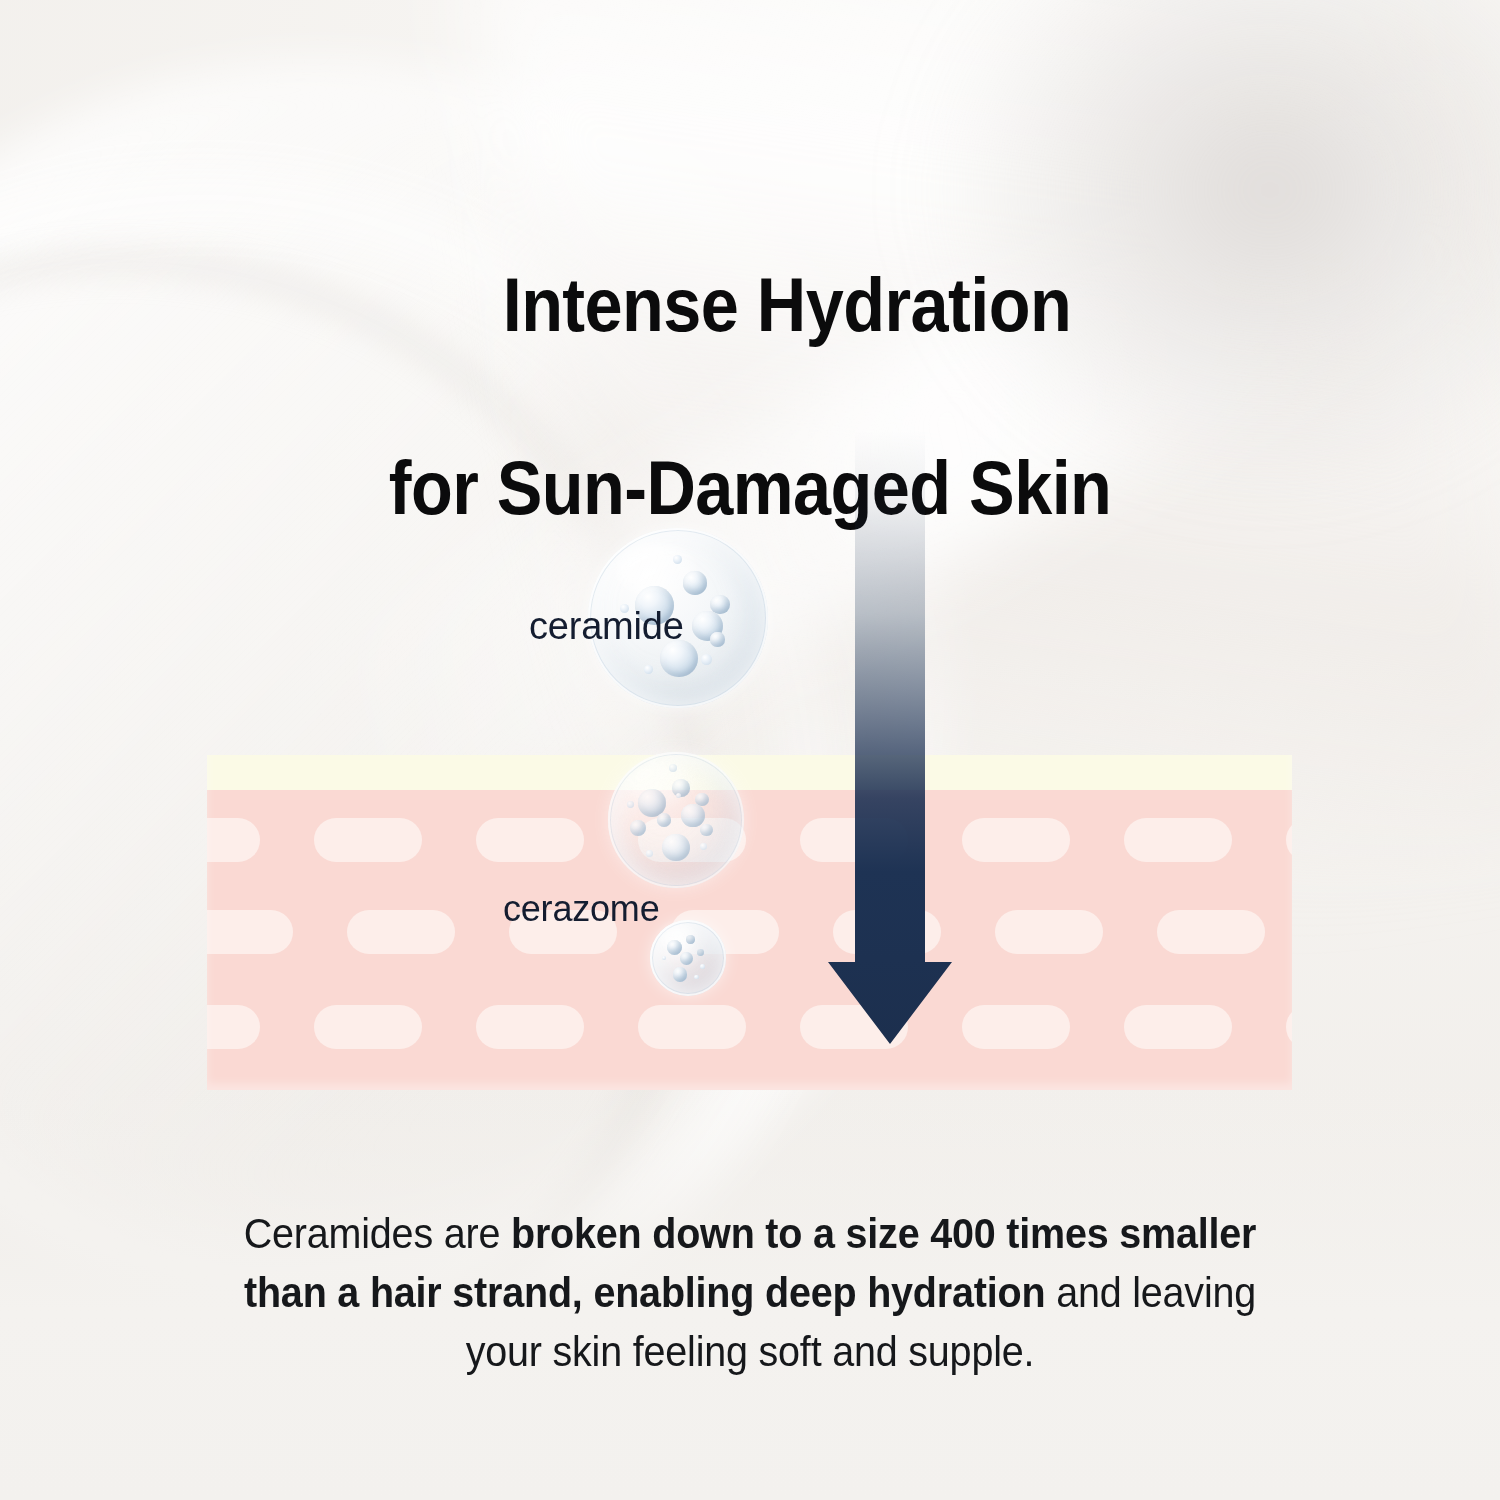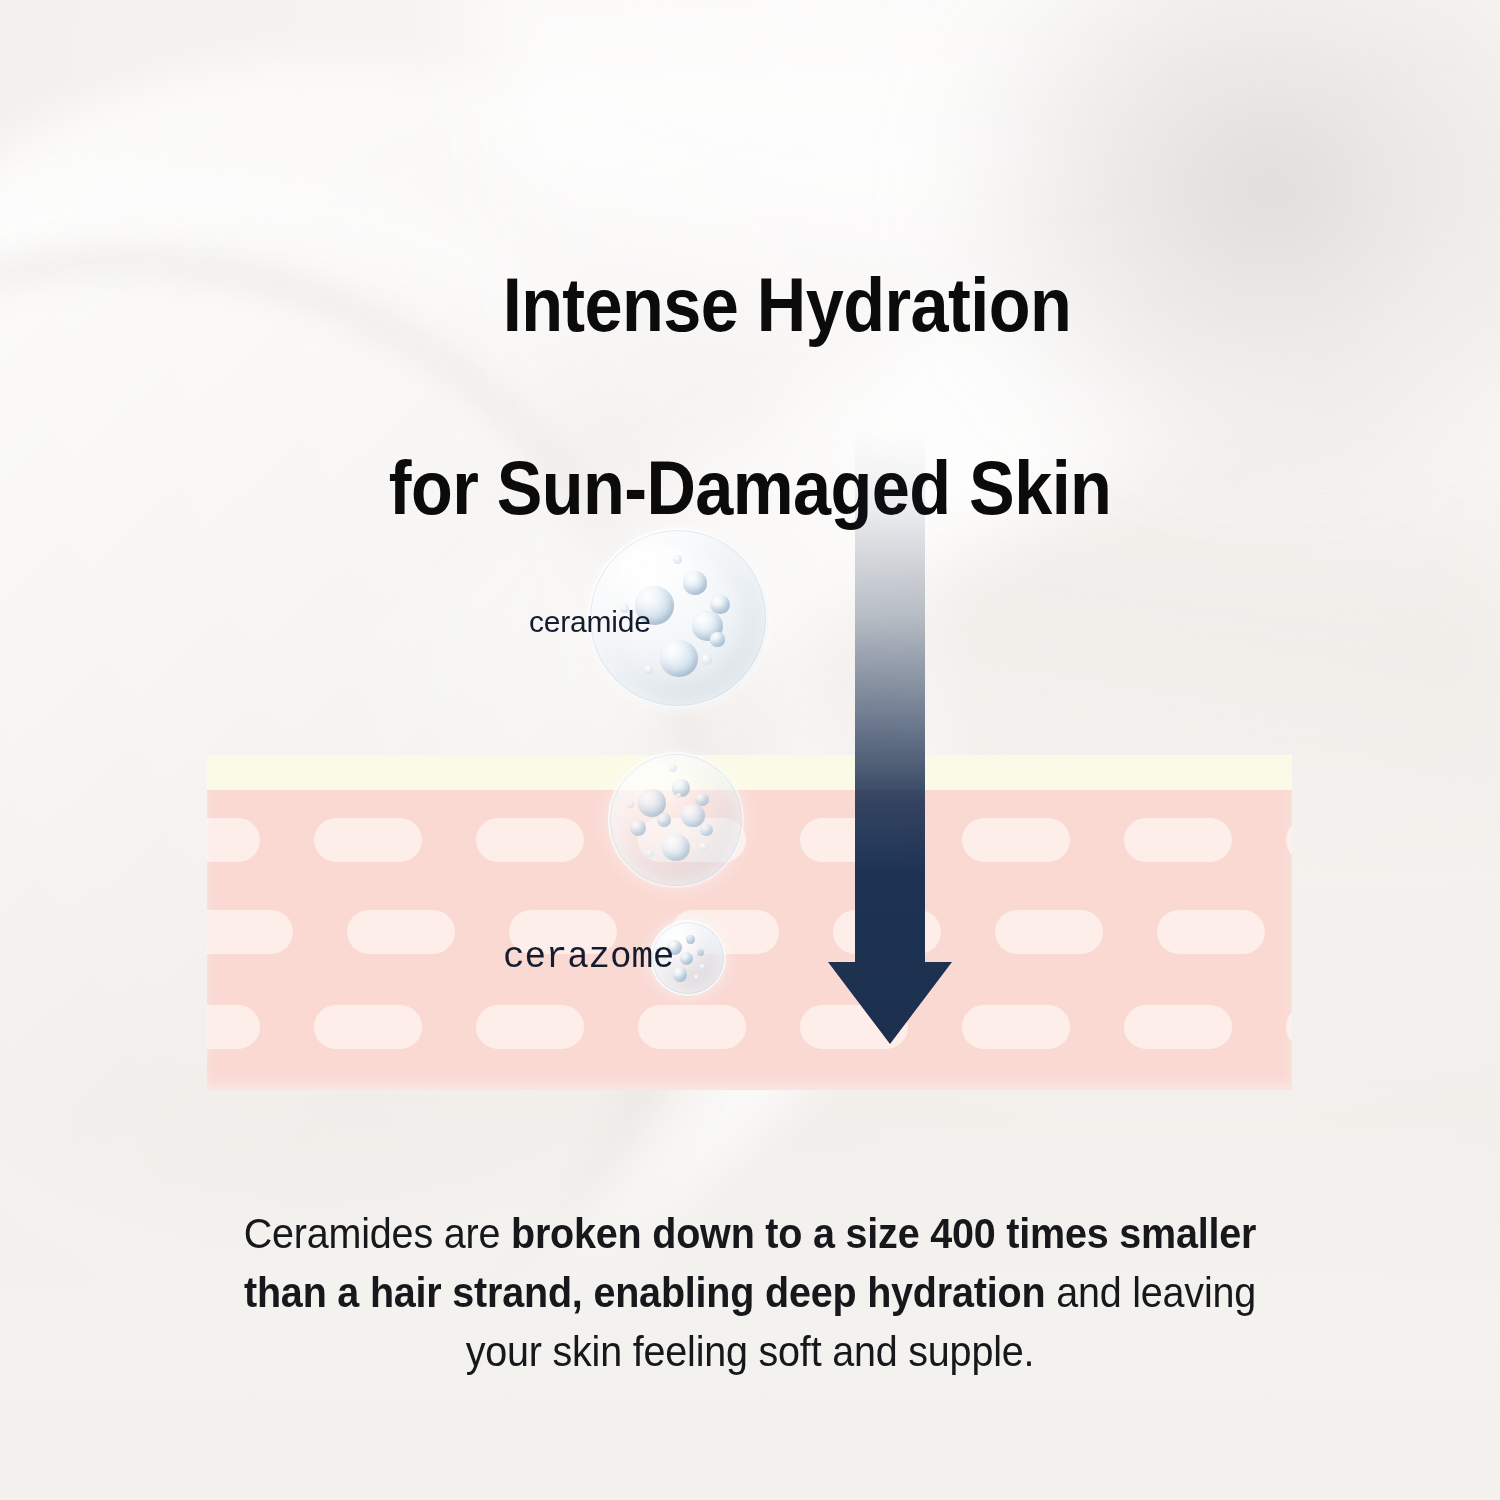--- a/index.html
+++ b/index.html
@@ -136,25 +136,25 @@
   #bubble-mid .shell{
     background:
       radial-gradient(circle at 34% 26%, rgba(255,255,255,.80) 0%, rgba(250,250,248,.48) 34%, rgba(228,236,242,.30) 60%, rgba(214,226,236,.26) 80%, rgba(245,249,252,.40) 93%, rgba(255,255,255,.55) 100%);
   }
   
   #bubble-cerazome{left:650px;top:920px;width:76px;height:76px;}
 
   
   .chem-label{
     position:absolute;color:#141d30;
-    font-weight:400;font-size:30px;letter-spacing:-0.2px;
+    font-weight:400;font-size:38px;letter-spacing:-0.2px;
     white-space:nowrap;
   }
   #label-ceramide{left:529px;top:605px;}
-  #label-cerazome{left:503px;top:937px;font-size:36px;font-family:Liberation Mono, monospace;}
+  #label-cerazome{left:503px;top:888px;font-size:36px;}
 
   
   #arrow{position:absolute;left:828px;top:430px;width:124px;height:614px;}
   #arrow svg{display:block;width:124px;height:614px;}
 
   
   .caption{
     position:absolute;left:150px;width:1200px;top:1205px;
     text-align:center;color:#16181b;
     font-size:42px;line-height:1.40;letter-spacing:-0.2px;

